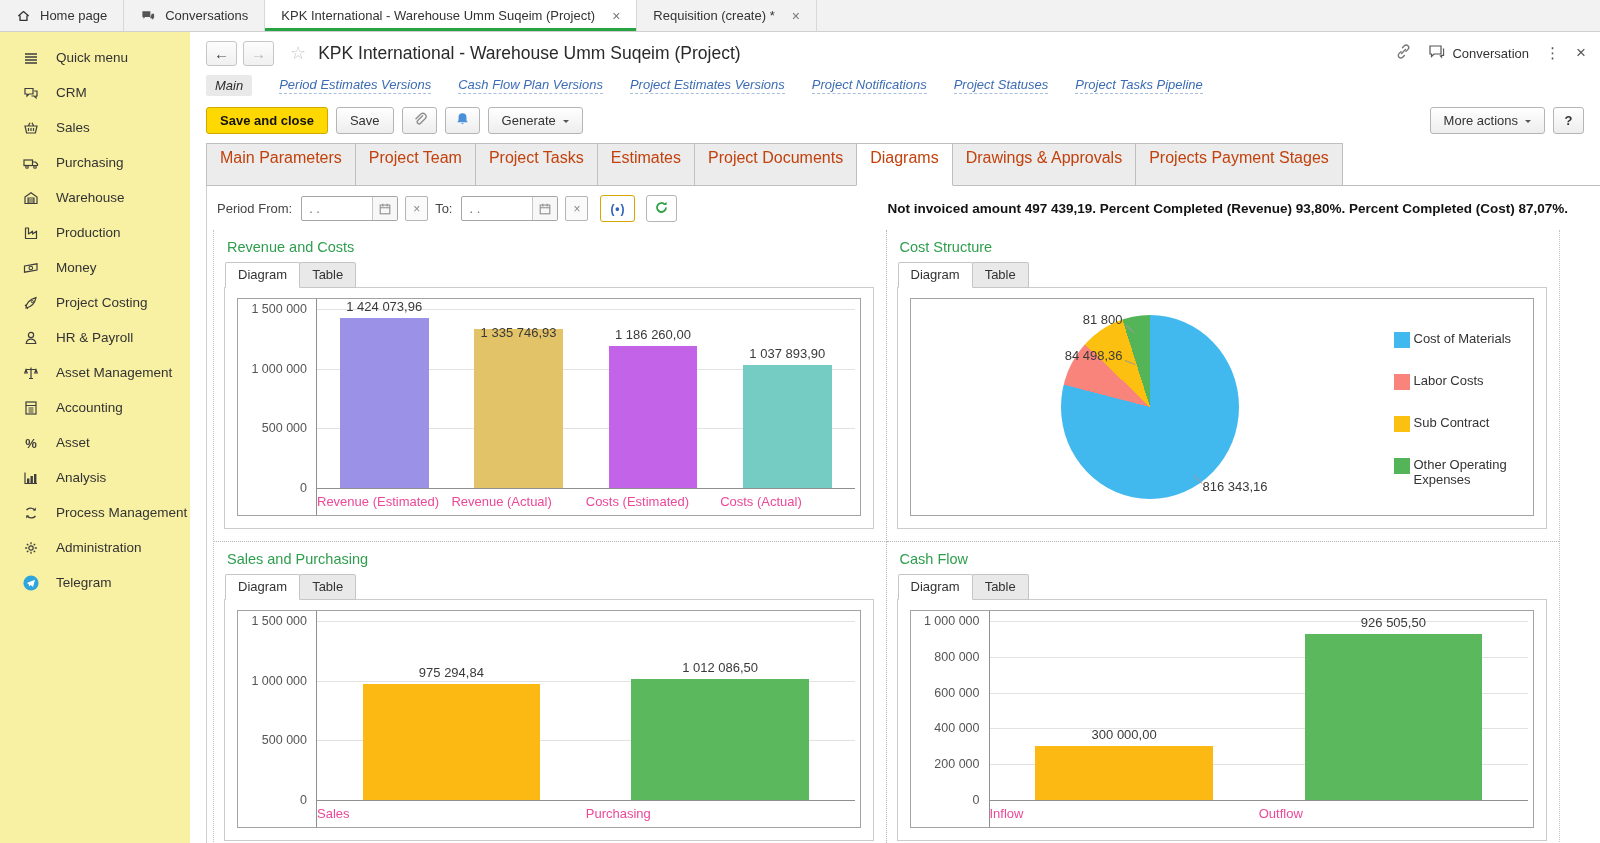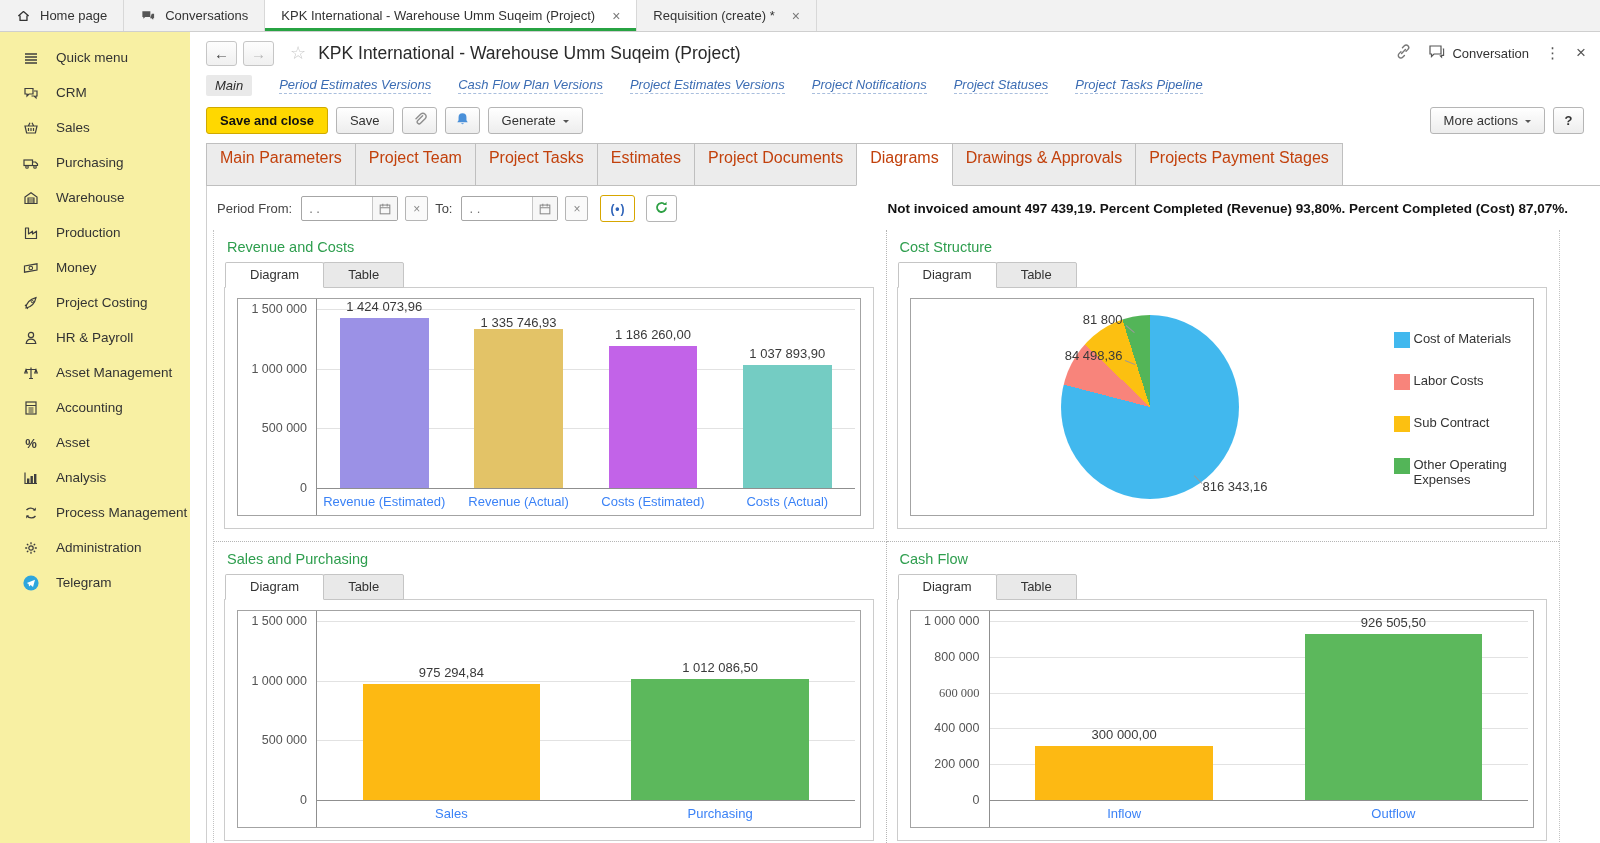--- a/index.html
+++ b/index.html
@@ -63,33 +63,33 @@
   .summary { margin-left:auto; font-weight:700; color:#121212; font-size:13.5px; padding-right:20px; white-space:nowrap; }
 
   
   .charts-grid { display:grid; grid-template-columns:1fr 1fr; margin:0 40px 4px 6px; border:1px dotted #c3c3c3; border-top:none; }
   .cell { padding:0 12px 12px 10px; }
   .cell.cl { border-right:1px dotted #b5b5b5; }
   .cell.ct { border-bottom:1px dotted #b5b5b5; }
 
   .panel-title { color:#2e9e4e; font-size:14.5px; margin:9px 0 7px 3px; font-weight:400; }
   .subtabs { display:flex; position:relative; z-index:2; margin-bottom:-1px; padding-left:1px; }
-  .stab { border:1px solid #c5c5c5; background:#e9e9e9; padding:4px 24px 5px; margin-right:-1px; font-size:13px; color:#333; border-radius:2px 2px 0 0; cursor:pointer; }
+  .stab { border:1px solid #c5c5c5; background:#e9e9e9; padding:4px 12px 5px; margin-right:-1px; font-size:13px; color:#333; border-radius:2px 2px 0 0; cursor:pointer; }
   .stab.active { background:#fff; border-bottom-color:#fff; position:relative; z-index:3; }
   .pane { border:1px solid #cccccc; background:#fff; padding:10px 12px 12px; }
 
   .chart-box { border:1px solid #a3a3a3; height:218px; display:flex; position:relative; background:#fff; }
   .yaxis { width:78px; position:relative; flex-shrink:0; }
   .ytick { position:absolute; right:9px; font-size:12.5px; color:#555; transform:translateY(-50%); white-space:nowrap; }
   .plot { flex:1; position:relative; border-left:1px solid #8f8f8f; margin-right:5px; }
   .grid-line { position:absolute; left:0; right:0; height:1px; background:#e2e2e2; }
   .grid-line.baseline { background:#8f8f8f; }
   .bar { position:absolute; }
   .bar-val { position:absolute; text-align:center; font-size:13px; color:#3a3a3a; white-space:nowrap; }
-  .bar-cat { position:absolute; text-align:center; font-size:13px; color:#3b82f6; white-space:nowrap; }
+  .bar-cat { position:absolute; font-size:13px; color:#ec4899; white-space:nowrap; }
 
   
   .pie-box { display:block; }
   .pie { position:absolute; left:150px; top:16px; width:178px; height:184px; border-radius:50%; }
   .pie-label { position:absolute; font-size:13px; color:#3a3a3a; white-space:nowrap; }
   .pl-sub   { left:148px; top:13px;  width:64px; text-align:right; }
   .pl-labor { left:116px; top:49px;  width:96px; text-align:right; }
   .pl-mat   { left:292px; top:180px; }
   .leader { position:absolute; width:11px; height:1px; background:#9a9a9a; transform-origin:left center; }
   .ld1 { left:215px; top:26px; transform:rotate(40deg); }
@@ -417,21 +417,21 @@
                 </div>
               <div class="plot">
                   <div class="grid-line" style="top: 10px;"></div>
                   <div class="grid-line" style="top: 69.6667px;"></div>
                   <div class="grid-line" style="top: 129.333px;"></div>
                   <div class="grid-line baseline" style="top: 189px;"></div>
                   <div class="bar" style="left: 4.25%; width: 16.5%; top: 19.0605px; height: 169.939px; background: rgb(155, 145, 230);"></div>
                   <div class="bar-val" style="left: 0%; width: 25%; top: 0.0605074px;">1 424 073,96</div>
                   <div class="bar-cat" style="left: 0%; width: 25%; top: 195px;">Revenue (Estimated)</div>
                   <div class="bar" style="left: 29.25%; width: 16.5%; top: 29.6009px; height: 159.399px; background: rgb(227, 195, 103);"></div>
-                  <div class="bar-val" style="left: 25%; width: 25%; top: 16px;">1 335 746,93</div>
+                  <div class="bar-val" style="left: 25%; width: 25%; top: 26px;">1 335 746,93</div>
                   <div class="bar-cat" style="left: 25%; width: 25%; top: 195px;">Revenue (Actual)</div>
                   <div class="bar" style="left: 54.25%; width: 16.5%; top: 47.4396px; height: 141.56px; background: rgb(194, 99, 232);"></div>
                   <div class="bar-val" style="left: 50%; width: 25%; top: 28.4396px;">1 186 260,00</div>
                   <div class="bar-cat" style="left: 50%; width: 25%; top: 195px;">Costs (Estimated)</div>
                   <div class="bar" style="left: 79.25%; width: 16.5%; top: 65.7413px; height: 123.259px; background: rgb(116, 204, 195);"></div>
                   <div class="bar-val" style="left: 75%; width: 25%; top: 46.7413px;">1 037 893,90</div>
                   <div class="bar-cat" style="left: 75%; width: 25%; top: 195px;">Costs (Actual)</div>
                 </div>
             </div>
           </div>
@@ -508,21 +508,21 @@
           <div class="panel-title">Cash Flow</div>
           <div class="subtabs">
             <div class="stab active">Diagram</div>
             <div class="stab">Table</div>
           </div>
           <div class="pane">
             <div class="chart-box">
               <div class="yaxis">
                   <div class="ytick" style="top: 10px;">1 000 000</div>
                   <div class="ytick" style="top: 45.8px;">800 000</div>
-                  <div class="ytick" style="top: 81.6px; font-family: Liberation Serif, serif;">600 000</div>
+                  <div class="ytick" style="top: 81.6px;">600 000</div>
                   <div class="ytick" style="top: 117.4px;">400 000</div>
                   <div class="ytick" style="top: 153.2px;">200 000</div>
                   <div class="ytick" style="top: 189px;">0</div>
                 </div>
               <div class="plot">
                   <div class="grid-line" style="top: 10px;"></div>
                   <div class="grid-line" style="top: 45.8px;"></div>
                   <div class="grid-line" style="top: 81.6px;"></div>
                   <div class="grid-line" style="top: 117.4px;"></div>
                   <div class="grid-line" style="top: 153.2px;"></div>

